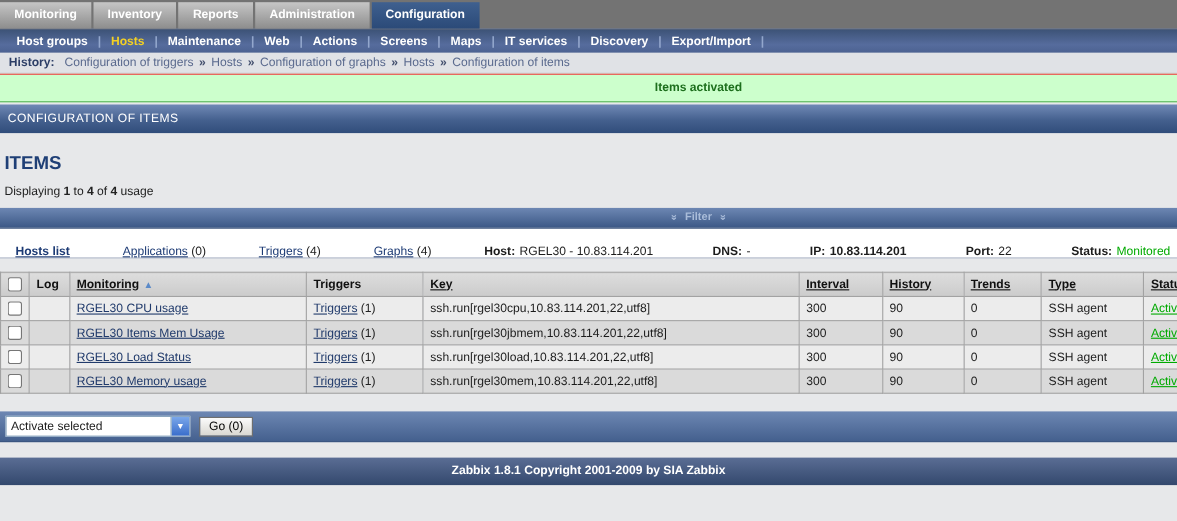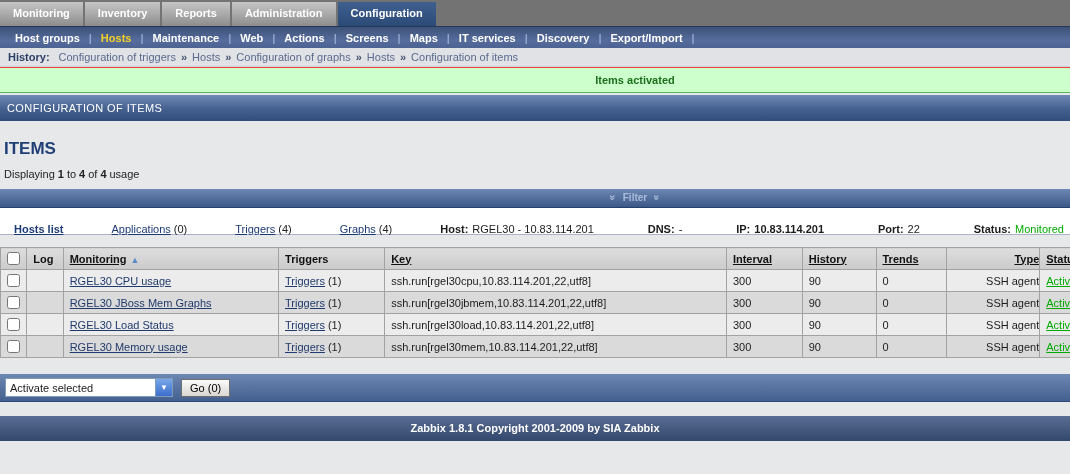--- a/index.html
+++ b/index.html
@@ -70,21 +70,21 @@
   tr.r-even td { background:#ececec; }
   tr.r-odd td { background:#dadada; }
   th:nth-child(1),td:nth-child(1){ width:26px; padding:0; text-align:center; }
   th:nth-child(2),td:nth-child(2){ width:36px; }
   th:nth-child(3),td:nth-child(3){ width:213px; }
   th:nth-child(4),td:nth-child(4){ width:105px; }
   th:nth-child(5),td:nth-child(5){ width:338px; }
   th:nth-child(6),td:nth-child(6){ width:75px; }
   th:nth-child(7),td:nth-child(7){ width:73px; }
   th:nth-child(8),td:nth-child(8){ width:70px; }
-  th:nth-child(9),td:nth-child(9){ width:92px;text-align:right; }
+  th:nth-child(9),td:nth-child(9){ width:92px; }
   th:nth-child(10),td:nth-child(10){ width:60px; }
   input[type=checkbox]{ width:13px; height:13px; margin:0; vertical-align:middle; cursor:pointer; }
   .hlink { text-decoration:underline; cursor:pointer; }
   .link { color:#203a6b; text-decoration:underline; cursor:pointer; }
   .plain-count { color:#222; margin-left:3px; }
   .green-link { color:#00aa00; text-decoration:underline; cursor:pointer; }
   .sort-arrow { color:#5b8ac8; font-size:9px; margin-left:4px; }
   
   .actionbar { margin-top:16px; height:28px; display:flex; align-items:center; padding-left:5px;
     background:linear-gradient(#6d87b3,#44608e); border-bottom:1px solid #2c4877; }
@@ -200,21 +200,21 @@
           <td>ssh.run[rgel30cpu,10.83.114.201,22,utf8]</td>
           <td>300</td>
           <td>90</td>
           <td>0</td>
           <td>SSH agent</td>
           <td><span class="green-link">Active</span></td>
         </tr>
         <tr class="r-odd">
           <td><input type="checkbox" style=""></td>
           <td></td>
-          <td><span class="link">RGEL30 JBoss Mem Graphs</span></td>
+          <td><span class="link">RGEL30 Items Mem Usage</span></td>
           <td><span class="link">Triggers</span><span class="plain-count">(1)</span></td>
           <td>ssh.run[rgel30jbmem,10.83.114.201,22,utf8]</td>
           <td>300</td>
           <td>90</td>
           <td>0</td>
           <td>SSH agent</td>
           <td><span class="green-link">Active</span></td>
         </tr>
         <tr class="r-even">
           <td><input type="checkbox" style=""></td>

